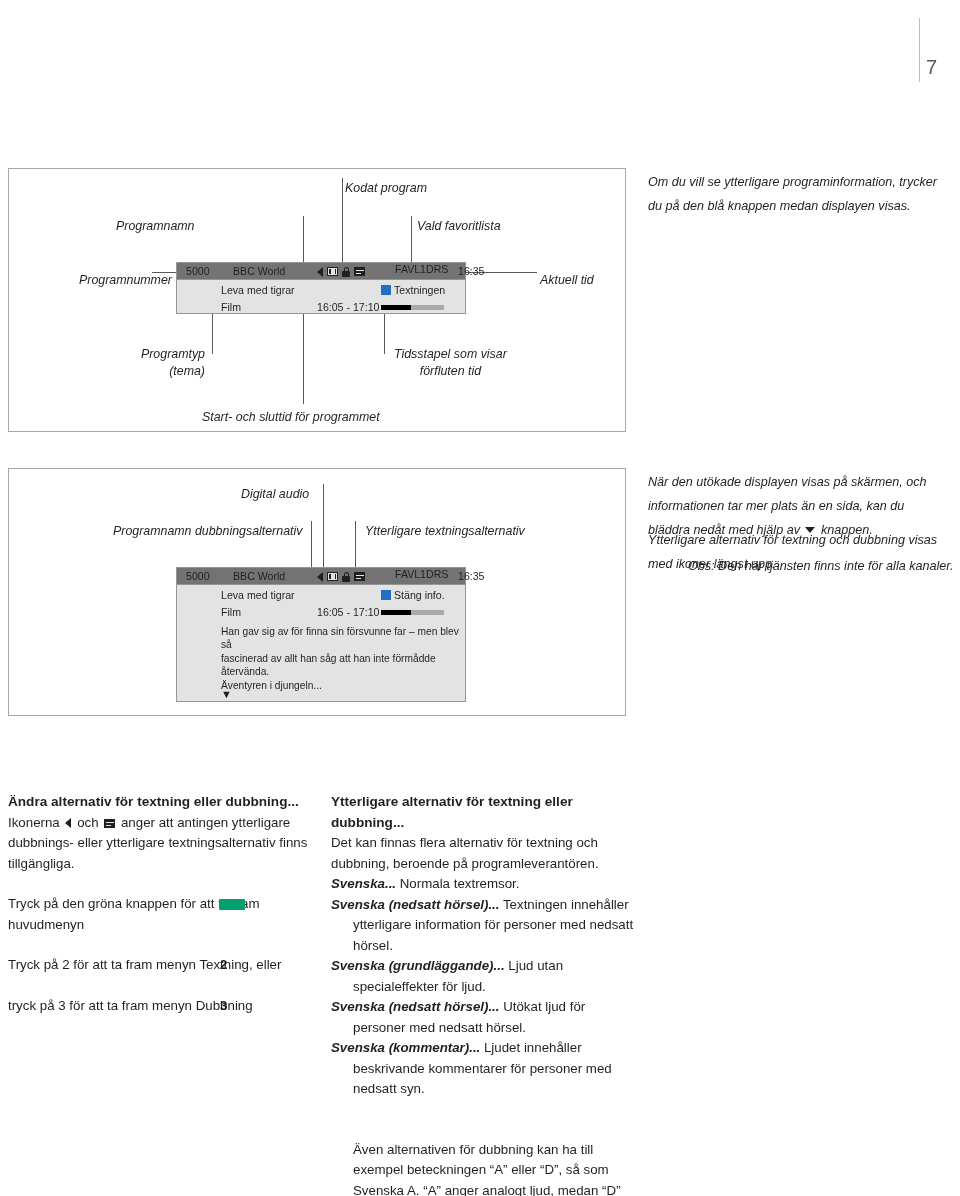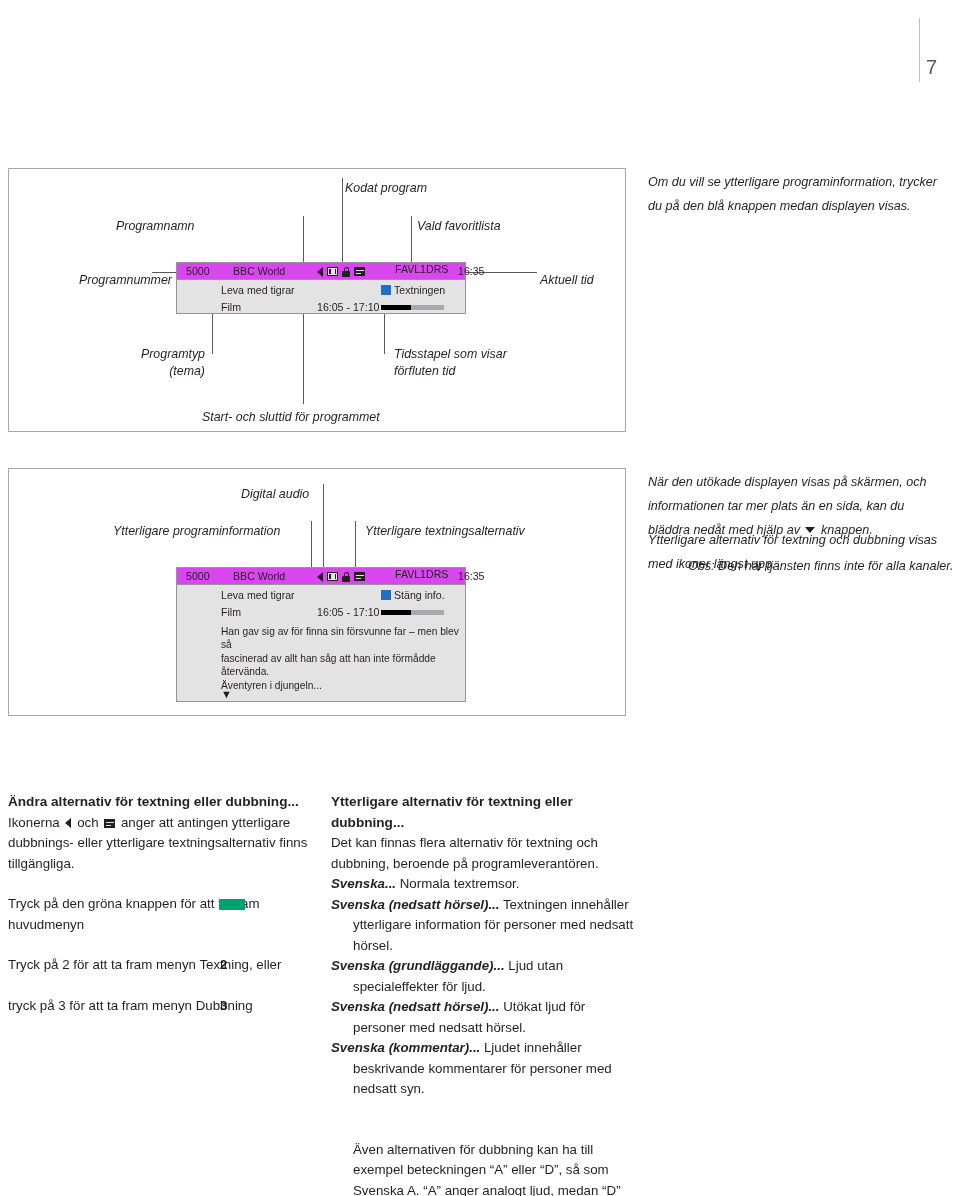--- a/index.html
+++ b/index.html
@@ -55,41 +55,42 @@
   }
 
   
   .callout {
     position: absolute;
     font-style: italic;
     font-size: 12.4px;
     line-height: 17px;
     color: #231f20;
     white-space: pre-line;
+    text-align: center;
   }
   .leader {
     position: absolute;
     background: #58595b;
   }
   .leader.v { width: 1px; }
   .leader.h { height: 1px; }
 
   
   .tv {
     position: absolute;
     background: #e3e3e3;
     border: 1px solid #939598;
     box-sizing: border-box;
     font-family: "Liberation Sans", sans-serif;
     color: #231f20;
   }
   .tv-header {
     height: 17px;
     border-bottom: 1px solid #939598;
-    background: #d946ef;
+    background: #737373;
     display: flex;
     align-items: center;
     font-size: 10.6px;
     position: relative;
     box-sizing: border-box;
   }
   .tv-chan-num {
     position: absolute;
     left: 9px;
     top: 2px;
@@ -378,21 +379,21 @@
 <div class="callout" style="left:394px; top:346px;">Tidsstapel som visar
 förfluten tid</div>
 
 <div class="note" style="left:648px; top:170px; width:296px;">Om du vill se ytterligare programinformation, trycker du på den blå knappen medan displayen visas.</div>
 
 <div id="frame-extended" class="section-frame"></div>
 
 <div class="callout" style="left:241px; top:486px;">Digital audio</div>
 <div class="leader v" style="left:323px; top:484px; height:83px;"></div>
 
-<div class="callout" style="left:113px; top:523px;">Ytterligare programinformation</div>
+<div class="callout" style="left:113px; top:523px;">Programnamn dubbningsalternativ</div>
 <div class="leader v" style="left:311px; top:521px; height:46px;"></div>
 
 <div class="callout" style="left:365px; top:523px;">Ytterligare textningsalternativ</div>
 <div class="leader v" style="left:355px; top:521px; height:46px;"></div>
 
 <div class="tv" id="tv-extended" style="left:176px; top:567px; width:290px; height:135px;">
   <div class="tv-header">
     <span class="tv-chan-num">5000</span>
     <span class="tv-chan-name">BBC World</span>
     <span class="tv-icons">

